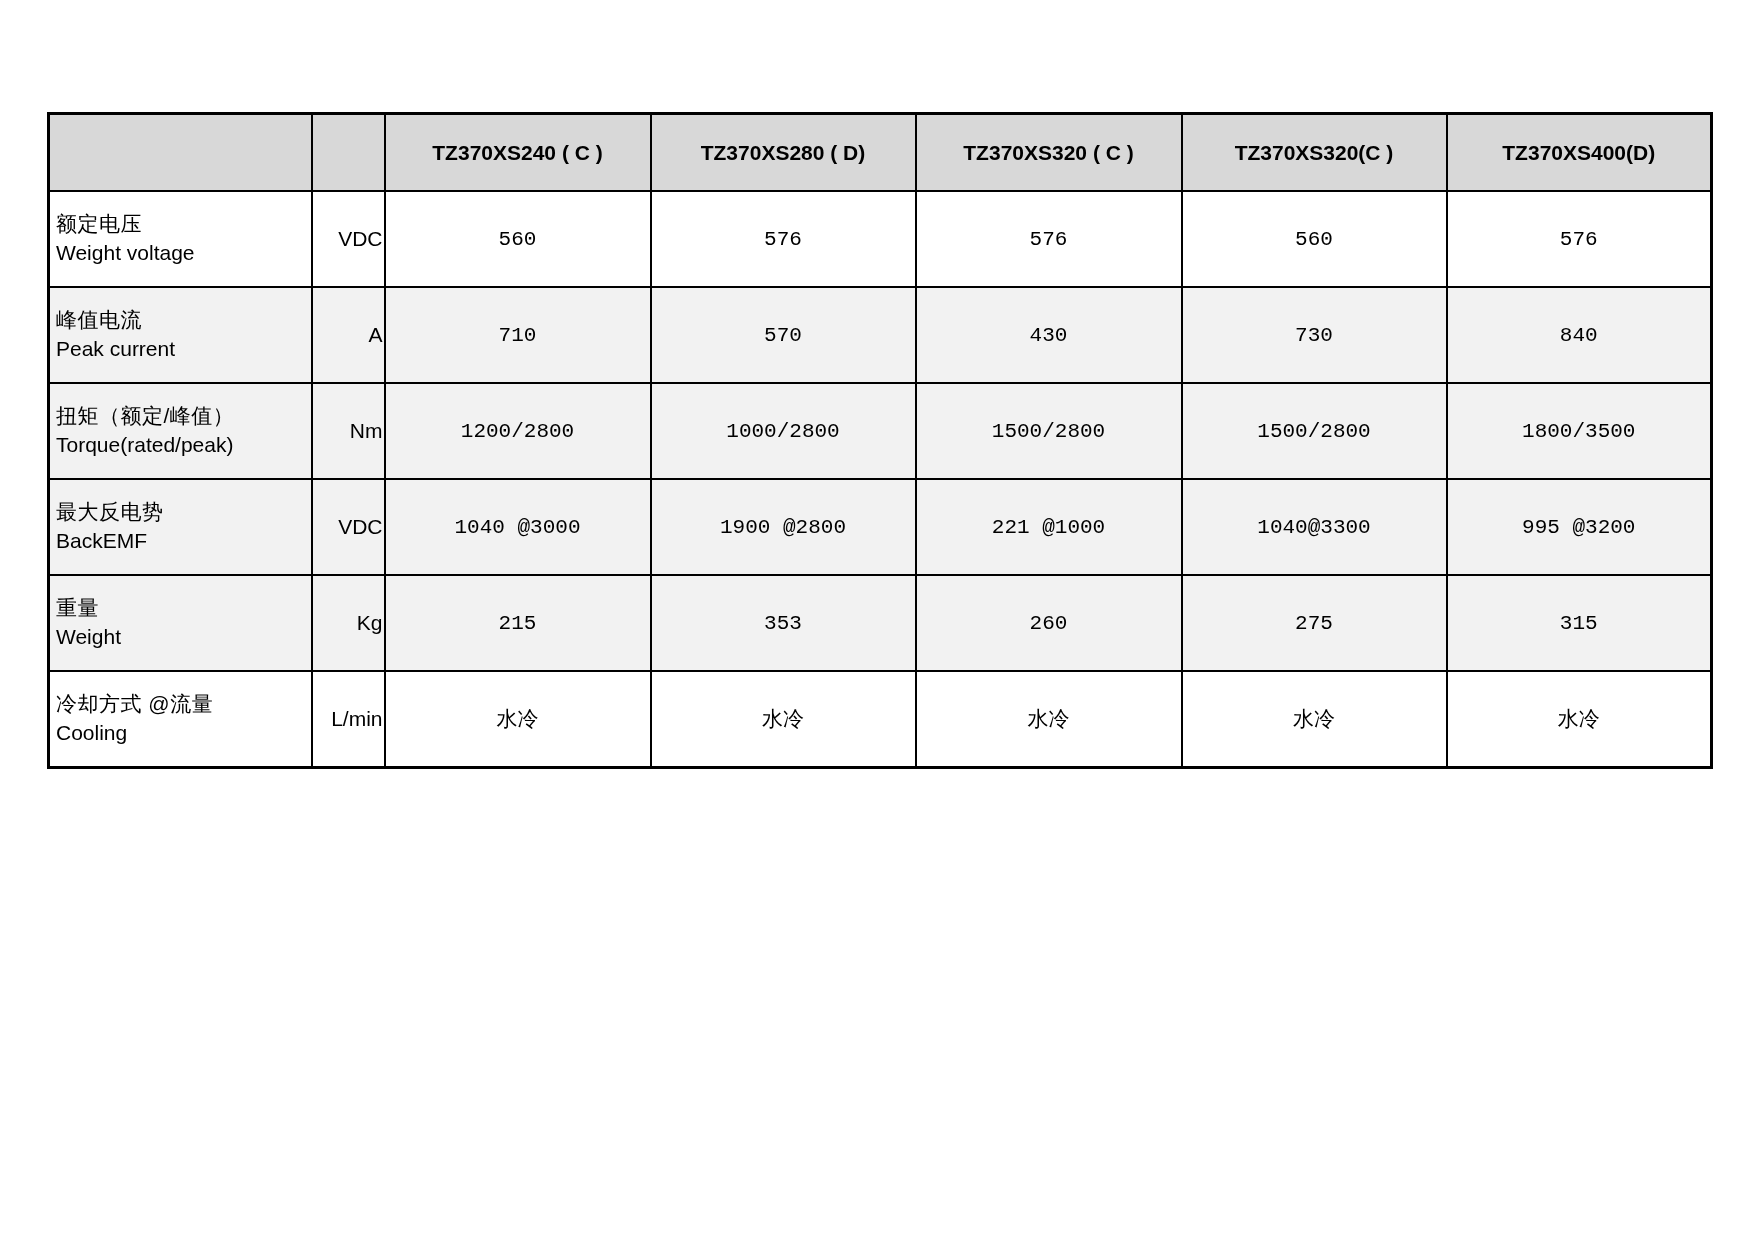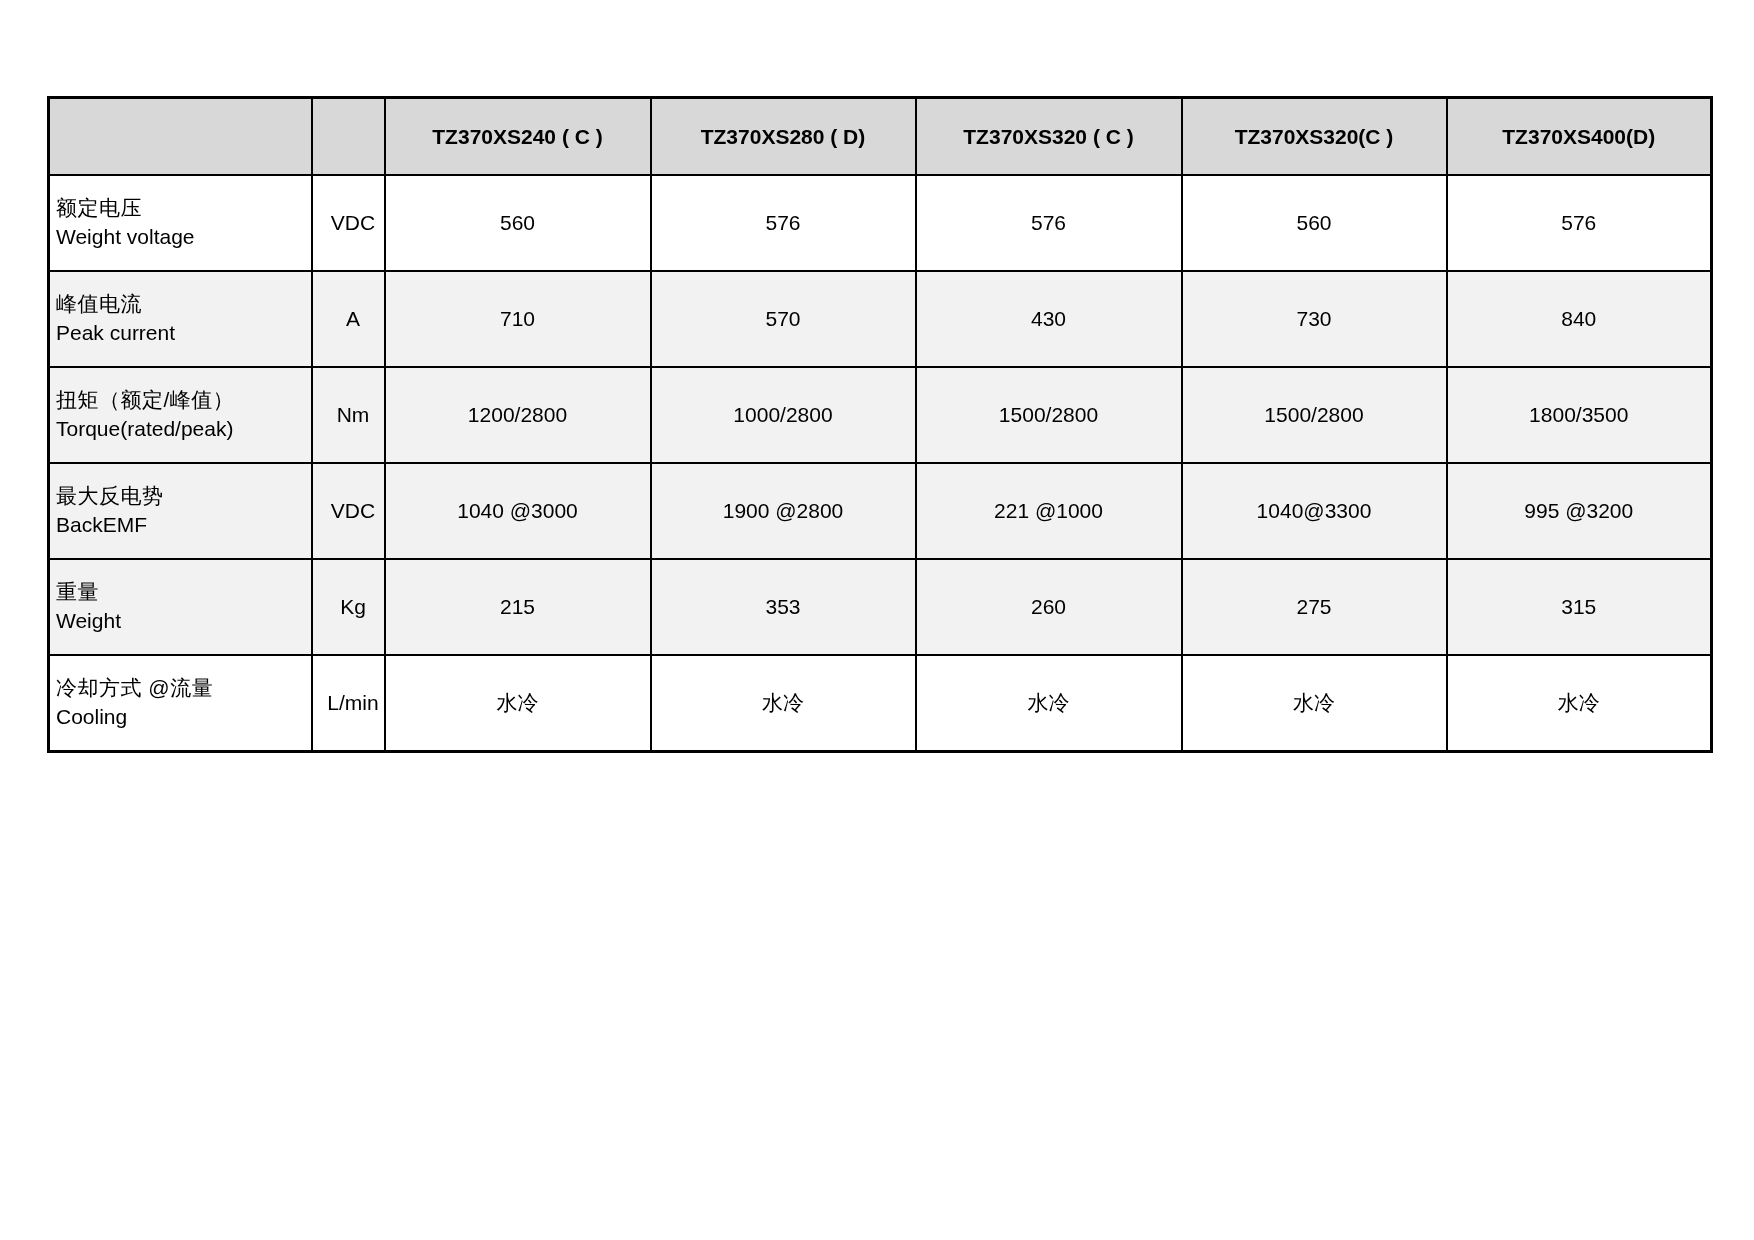--- a/index.html
+++ b/index.html
@@ -14,21 +14,21 @@
   .page {
     position: relative;
     width: 1754px;
     height: 1240px;
     background: #ffffff;
     overflow: hidden;
   }
   table.spec-table {
     position: absolute;
     left: 47px;
-    top: 96px;
+    top: 112px;
     width: 1663px;
     border-collapse: collapse;
     table-layout: fixed;
     border: 3px solid var(--border-color, #000000);
   }
   table.spec-table th,
   table.spec-table td {
     border: 2px solid var(--border-color, #000000);
     vertical-align: middle;
     overflow: hidden;
@@ -50,28 +50,29 @@
   }
   td.c-label {
     text-align: left;
     padding: 2px 4px 2px 6px;
     font-size: 21px;
     line-height: 1.38;
   }
   td.c-label .zh { letter-spacing: 0.5px; }
   td.c-label .en { letter-spacing: 0px; }
   td.c-unit {
-    text-align: center;
+    text-align: right;
     padding-left: 11px;
     font-size: 21px;
     margin-left: 36px;
   }
   td.c-val {
     text-align: center;
     font-size: 21px;
+    font-family: Liberation Mono, monospace;
   }
 </style>
 </head>
 <body>
 
 <div class="page">
   <table class="spec-table">
     <colgroup>
       <col style="width:263px">
       <col style="width:73px">

